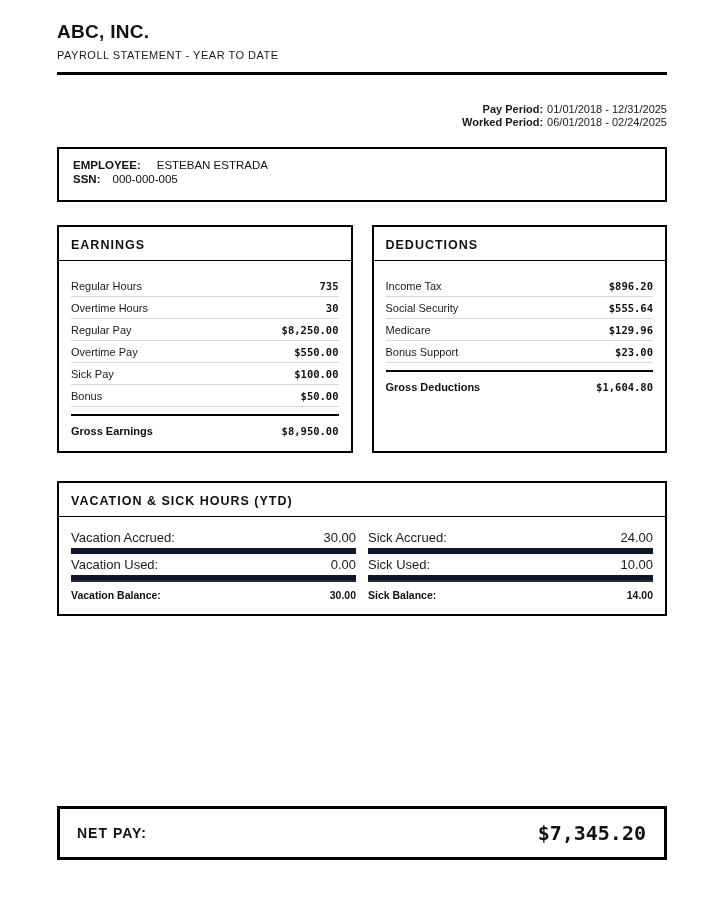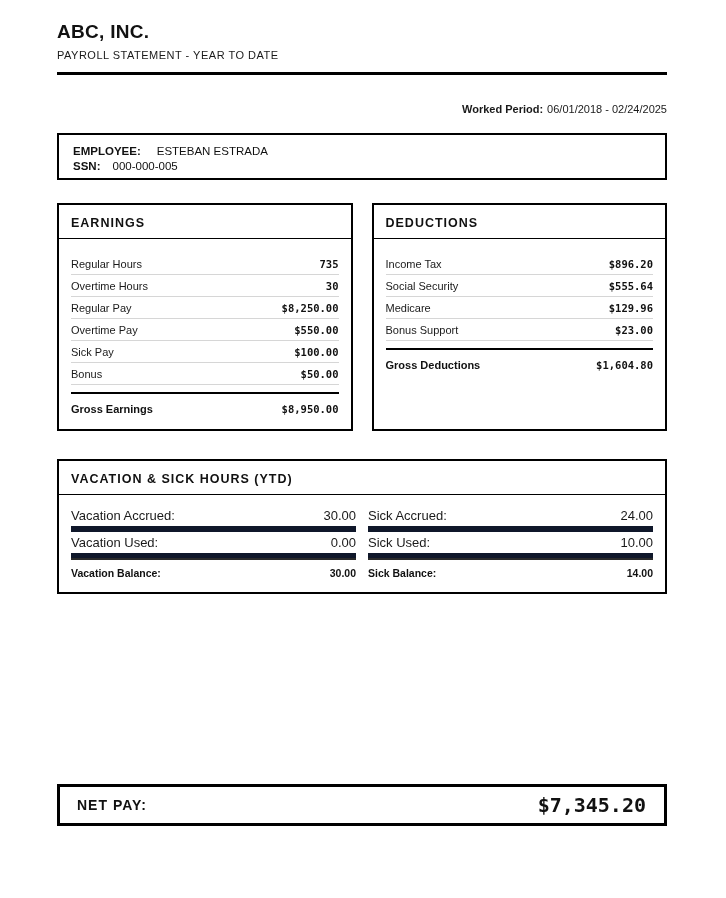--- a/index.html
+++ b/index.html
@@ -18,21 +18,21 @@
   .doc-subtitle { font-size: 11px; letter-spacing: 0.5px; margin-top: 7px; color: #1a1a1a; }
   .header-divider { height: 2.5px; background: #000000; margin-top: 11px; }
 
   
   .period-block { margin-top: 28px; text-align: right; font-size: 11px; line-height: 13.5px; color: #1a1a1a; }
   .period-block .lbl { font-weight: bold; margin-right: 4px; }
 
   
   .employee-box {
     margin-top: 17px; border: 2px solid #000000;
-    padding: 9px 14px 5px; font-size: 11.5px; line-height: 14.5px;
+    padding: 9px 14px 13px; font-size: 11.5px; line-height: 14.5px;
   }
   .employee-box .lbl { font-weight: bold; }
   .employee-box .emp-name { margin-left: 16px; }
   .employee-box .ssn-val { margin-left: 12px; }
 
   
   .two-col { display: flex; gap: 19px; margin-top: 23px; }
   .section-box { flex: 1; border: 2px solid #000000; height: 228px; background: #ffffff; }
   .section-header {
     padding: 11px 12px 8px; border-bottom: 1.5px solid #000000;
@@ -63,21 +63,21 @@
     font-size: 13px; color: #1a1a1a;
   }
   .vac-balance {
     display: flex; justify-content: space-between; align-items: baseline;
     border-top: 2px solid #2a2a2a; padding-top: 7px; margin-top: -1px;
     font-size: 10.5px; font-weight: bold; padding-bottom: 3px;
   }
 
   
   .netpay-box {
-    margin-top: 190px; border: 3px solid #000000; height: 42px;
+    margin-top: 190px; border: 3px solid #000000; height: 54px;
     display: flex; justify-content: space-between; align-items: center;
     padding: 0 18px 0 17px;
   }
   .netpay-label { font-size: 14px; font-weight: bold; letter-spacing: 1px; }
   .netpay-value { font-family: "DejaVu Sans Mono", monospace; font-weight: bold; font-size: 20px; }
 
   
   .footer-note { margin-top: 27px; text-align: center; font-size: 9px; color: #9e9e9e; letter-spacing: 0.2px; }
 </style>
 </head>
@@ -85,20 +85,23 @@
 
 <div class="page">
   <div class="content">
 
     <div class="company-name">ABC, INC.</div>
     <div class="doc-subtitle">PAYROLL STATEMENT - YEAR TO DATE</div>
     <div class="header-divider"></div>
 
     <div class="period-block">
       <div>
+        <span class="lbl">Pay Period:</span><span>01/01/2018 - 12/31/2025</span>
+      </div>
+      <div>
         <span class="lbl">Worked Period:</span><span>06/01/2018 - 02/24/2025</span>
       </div>
     </div>
 
     <div class="employee-box">
       <div>
         <span class="lbl">EMPLOYEE:</span><span class="emp-name">ESTEBAN ESTRADA</span>
       </div>
       <div>
         <span class="lbl">SSN:</span><span class="ssn-val">000-000-005</span>

